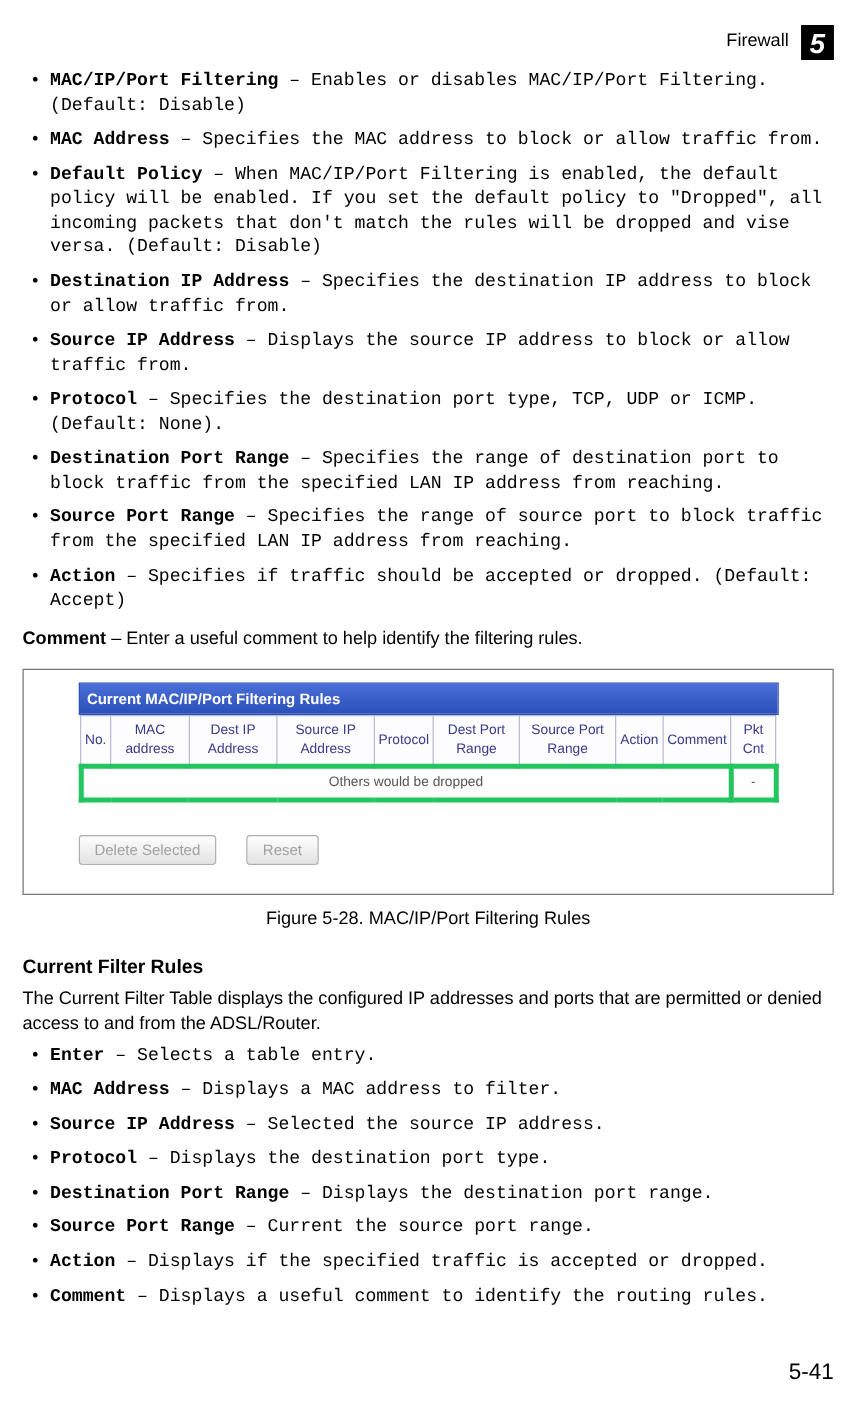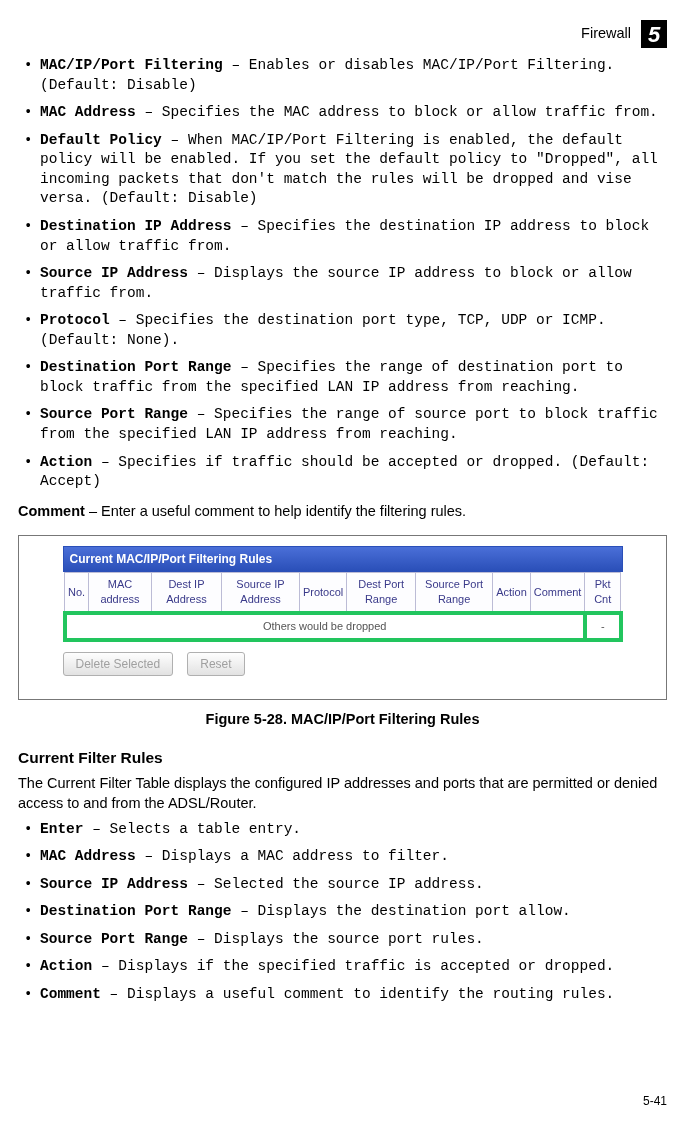--- a/index.html
+++ b/index.html
@@ -84,51 +84,51 @@
       text-align: center;
       background: #fdfdff;
     }
     table.rules td {
       border: 4px solid #22c55e;
       padding: 4px 3px;
       text-align: center;
       color: #555;
     }
     .btn-row {
-      margin-top: 10px;
+      margin-top: 26px;
       display: flex;
-      gap: 14px;
+      gap: 24px;
     }
     .ui-btn {
       font-size: 12px;
       padding: 4px 12px;
       border: 1px solid #b0b0b0;
       background: linear-gradient(#fefefe, #e2e2e2);
       color: #a0a0a0;
       border-radius: 3px;
     }
     .fig-caption {
       text-align: center;
-      font-weight: bold;
+      font-weight: normal;
       font-size: 14.5px;
       margin: 10px 0 18px 0;
     }
     .section-heading {
       font-weight: bold;
       font-size: 15.5px;
       margin: 0 0 6px 0;
     }
     .section-intro {
       margin-bottom: 0;
     }
     .page-number {
       position: absolute;
       bottom: 14px;
       right: 18px;
-      font-size: 12px;
+      font-size: 18px;
       text-align: center;
     }
   </style>
 </head>
 <body>
 
 <div class="header-row">
   <span>Firewall</span>
   <div class="chapter-box">5</div>
 </div>
@@ -183,19 +183,20 @@
 
 <div class="fig-caption">Figure 5-28.   MAC/IP/Port Filtering Rules</div>
 
 <div class="section-heading">Current Filter Rules</div>
 <p class="section-intro">The Current Filter Table displays the configured IP addresses and ports that are permitted or denied access to and from the ADSL/Router.</p>
 
 <ul class="bullet-list">
   <li><span class="term">Enter</span><span> – Selects a table entry.</span></li>
   <li><span class="term">MAC Address</span><span> – Displays a MAC address to filter.</span></li>
   <li><span class="term">Source IP Address</span><span> – Selected the source IP address.</span></li>
-  <li><span class="term">Destination Port Range</span><span> – Displays the destination port allow.</span></li>
-  <li><span class="term">Source Port Range</span><span> – Displays the source port rules.</span></li>
+  <li><span class="term">Protocol</span><span> – Displays the destination port type.</span></li>
+  <li><span class="term">Destination Port Range</span><span> – Displays the destination port range.</span></li>
+  <li><span class="term">Source Port Range</span><span> – Current the source port range.</span></li>
   <li><span class="term">Action</span><span> – Displays if the specified traffic is accepted or dropped.</span></li>
   <li><span class="term">Comment</span><span> – Displays a useful comment to identify the routing rules.</span></li>
 </ul>
 
 <div class="page-number">5-41</div>
 
 </body></html>

